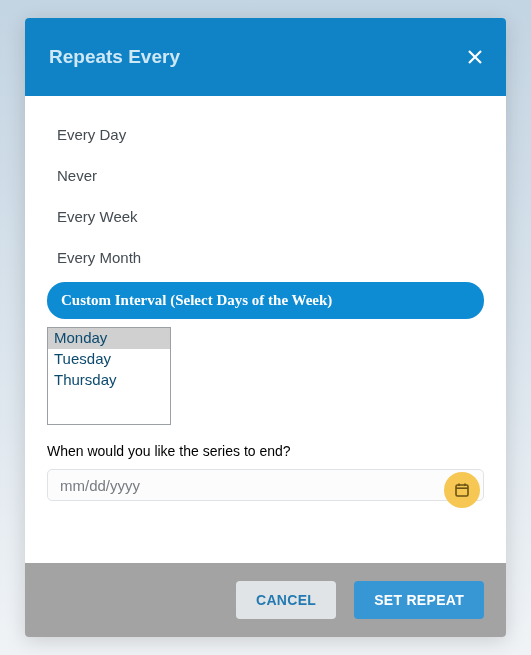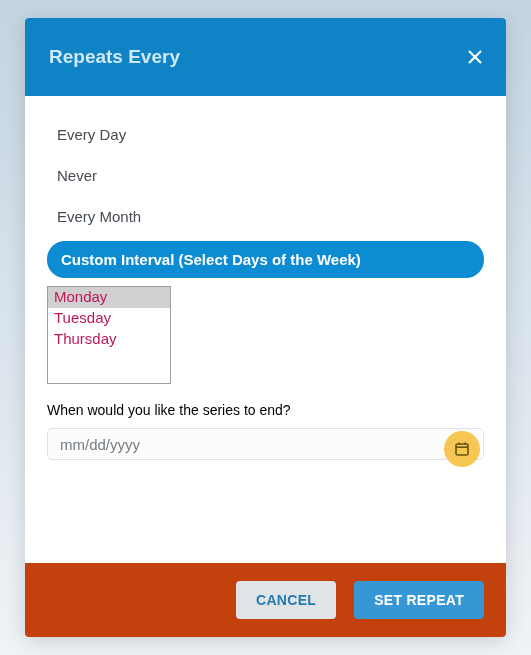--- a/index.html
+++ b/index.html
@@ -54,28 +54,29 @@
     padding:12px 10px;
     cursor:pointer;
   }
   .option.selected{
     background:#0d8bd3;
     color:#ffffff;
     font-weight:700;
     border-radius:18px;
     padding:10px 14px;
     margin:4px 0 8px 0;
+    font-family:Liberation Serif, serif;
   }
   .day-list{
     width:122px;height:96px;
     border:1px solid #9aa0a3;
     overflow-y:scroll;
     background:#ffffff;
     font-size:15px;
-    color:#be185d;
+    color:#0c4a6e;
     position:relative;
     margin-left:0;
   }
   .day-item{
     padding:1px 6px;
     cursor:pointer;
     line-height:1.25;
   }
   .day-item.sel{
     background:#d0d0d0;
@@ -103,21 +104,21 @@
   .cal-btn{
     position:absolute;
     right:4px;top:50%;transform:translateY(-50%);
     width:36px;height:36px;border-radius:50%;
     background:#f6c753;
     display:flex;align-items:center;justify-content:center;
     cursor:pointer;
   }
   .cal-btn svg{stroke:#6a5315;fill:none;stroke-width:1.6;}
   .modal-footer{
-    background:#c2410c;
+    background:#a3a3a3;
     height:74px;
     display:flex;align-items:center;justify-content:flex-end;
     gap:18px;
     padding:0 22px;
   }
   .btn{
     height:38px;padding:0 20px;
     font-size:14px;font-weight:700;
     border-radius:4px;
     display:flex;align-items:center;justify-content:center;
@@ -149,20 +150,21 @@
         <line x1="3" y1="3" x2="15" y2="15"></line>
         <line x1="15" y1="3" x2="3" y2="15"></line>
       </svg>
     </div>
   </div>
 
   <div class="modal-body">
 
     <div class="option">Every Day</div>
     <div class="option">Never</div>
+    <div class="option">Every Week</div>
     <div class="option">Every Month</div>
     <div class="option selected">Custom Interval (Select Days of the Week)</div>
 
     <div class="day-list">
       <div class="day-item sel">Monday</div>
       <div class="day-item">Tuesday</div>
       <div class="day-item">Thursday</div>
 
     </div>
 

